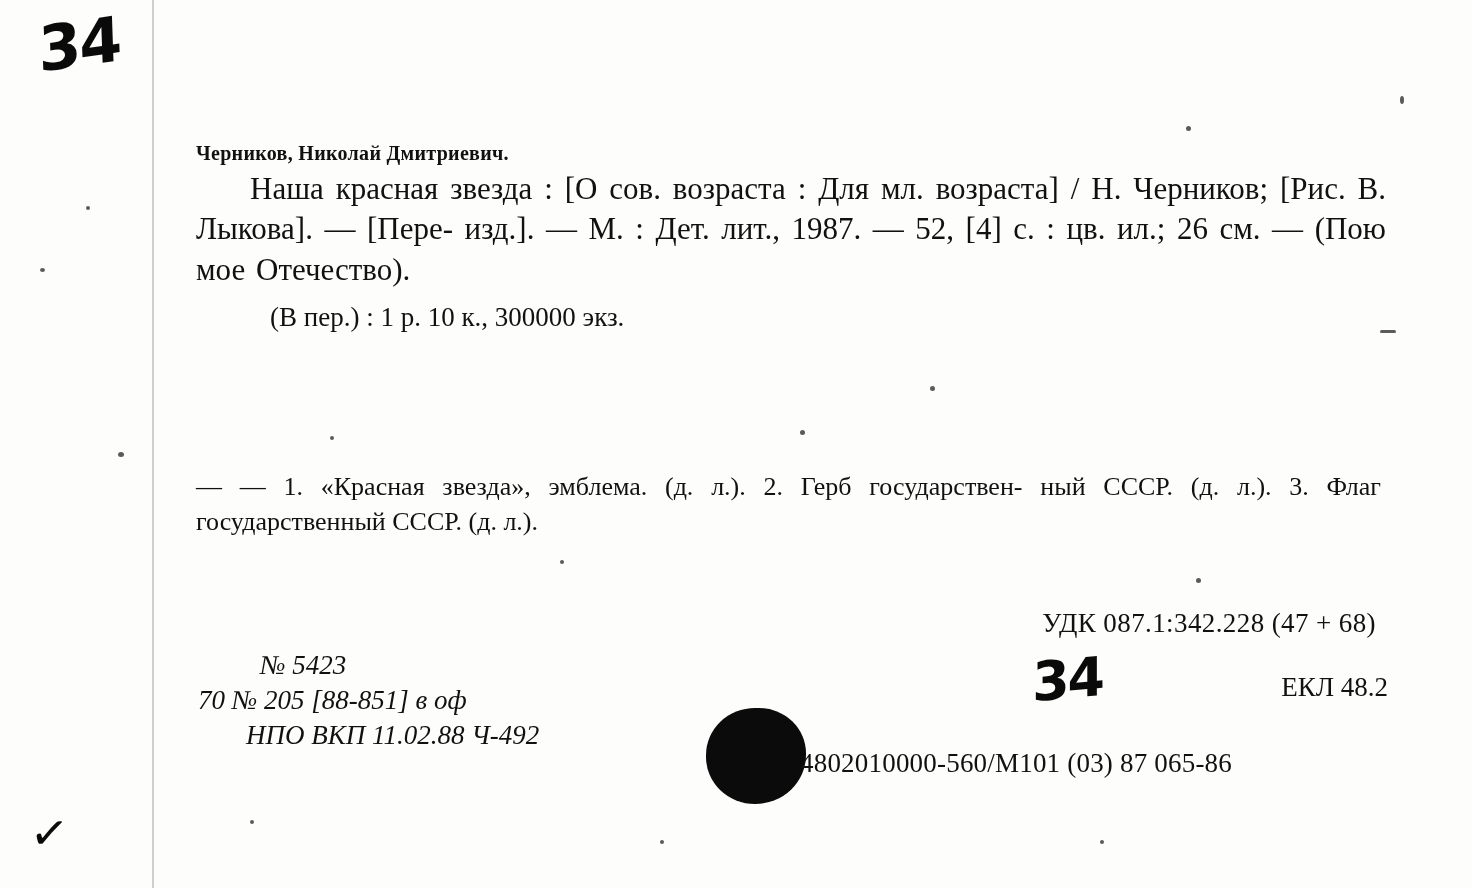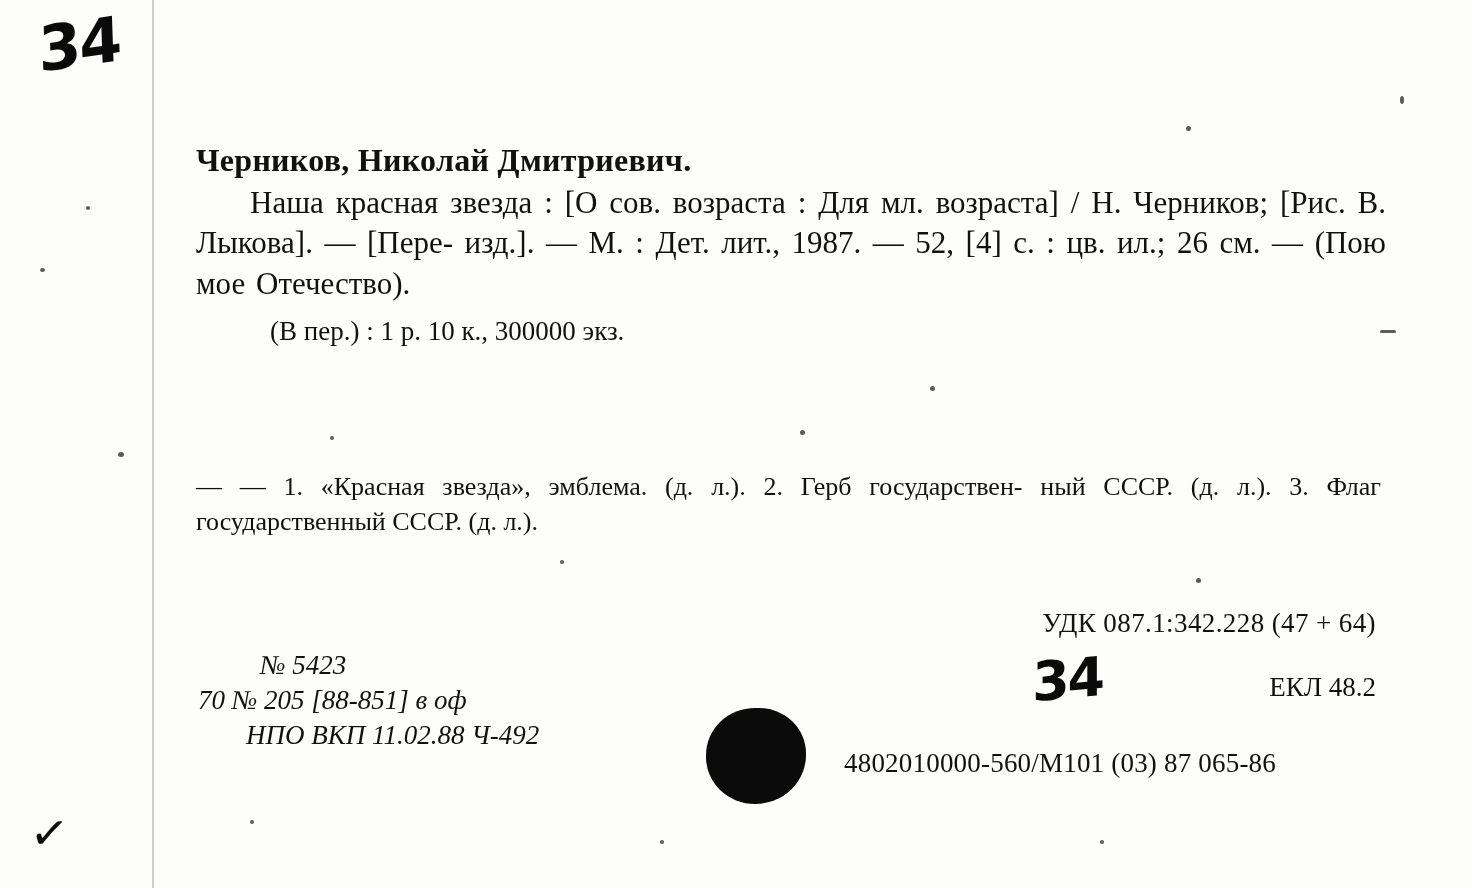--- a/index.html
+++ b/index.html
@@ -65,21 +65,21 @@
 
   
   .record {
     position: absolute;
     left: 196px;
     top: 142px;
     width: 1190px;
   }
   .heading {
     font-weight: 700;
-    font-size: 32px;
+    font-size: 20px;
     letter-spacing: 0.3px;
     margin-bottom: 4px;
   }
   .body-block {
     font-size: 31px;
     line-height: 1.30;
     text-align: justify;
     text-align-last: left;
     word-spacing: 3px;
   }
@@ -108,42 +108,41 @@
   
   .udc {
     position: absolute;
     right: 96px;
     top: 608px;
     font-size: 27px;
     letter-spacing: 0.4px;
   }
   .ekl {
     position: absolute;
-    right: 96px;
+    right: 84px;
     top: 672px;
     font-size: 27px;
   }
   .footer-left {
     position: absolute;
     left: 198px;
     top: 648px;
     font-size: 27px;
     line-height: 1.30;
     font-style: italic;
   }
   .footer-left .l1 { padding-left: 62px; }
   .footer-left .l3 { padding-left: 48px; }
 
   .barcode-line {
     position: absolute;
     left: 800px;
     top: 748px;
     font-size: 27px;
     letter-spacing: 0.2px;
-    margin-left: 44px;
   }
 
   
   .blot {
     position: absolute;
     left: 706px;
     top: 708px;
     width: 100px;
     height: 96px;
     background: #0b0b0b;
@@ -181,21 +180,21 @@
     </div>
 
     <div class="price-line">(В пер.) : 1 р. 10 к., 300000 экз.</div>
   </div>
 
   <div class="tracings">
     <span>— — 1. «Красная звезда», эмблема. (д. л.). 2. Герб государствен-</span>
     <span>ный СССР. (д. л.). 3. Флаг государственный СССР. (д. л.).</span>
   </div>
 
-  <div class="udc">УДК 087.1:342.228 (47 + 64)</div>
+  <div class="udc">УДК 087.1:342.228 (47 + 68)</div>
 
   <div class="ekl">ЕКЛ 48.2</div>
 
   <div class="footer-left">
     <div class="l1">№ 5423</div>
     <div class="l2">70 № 205 [88-851] в оф</div>
     <div class="l3">НПО ВКП 11.02.88 Ч-492</div>
   </div>
 
   <div class="blot"></div>

